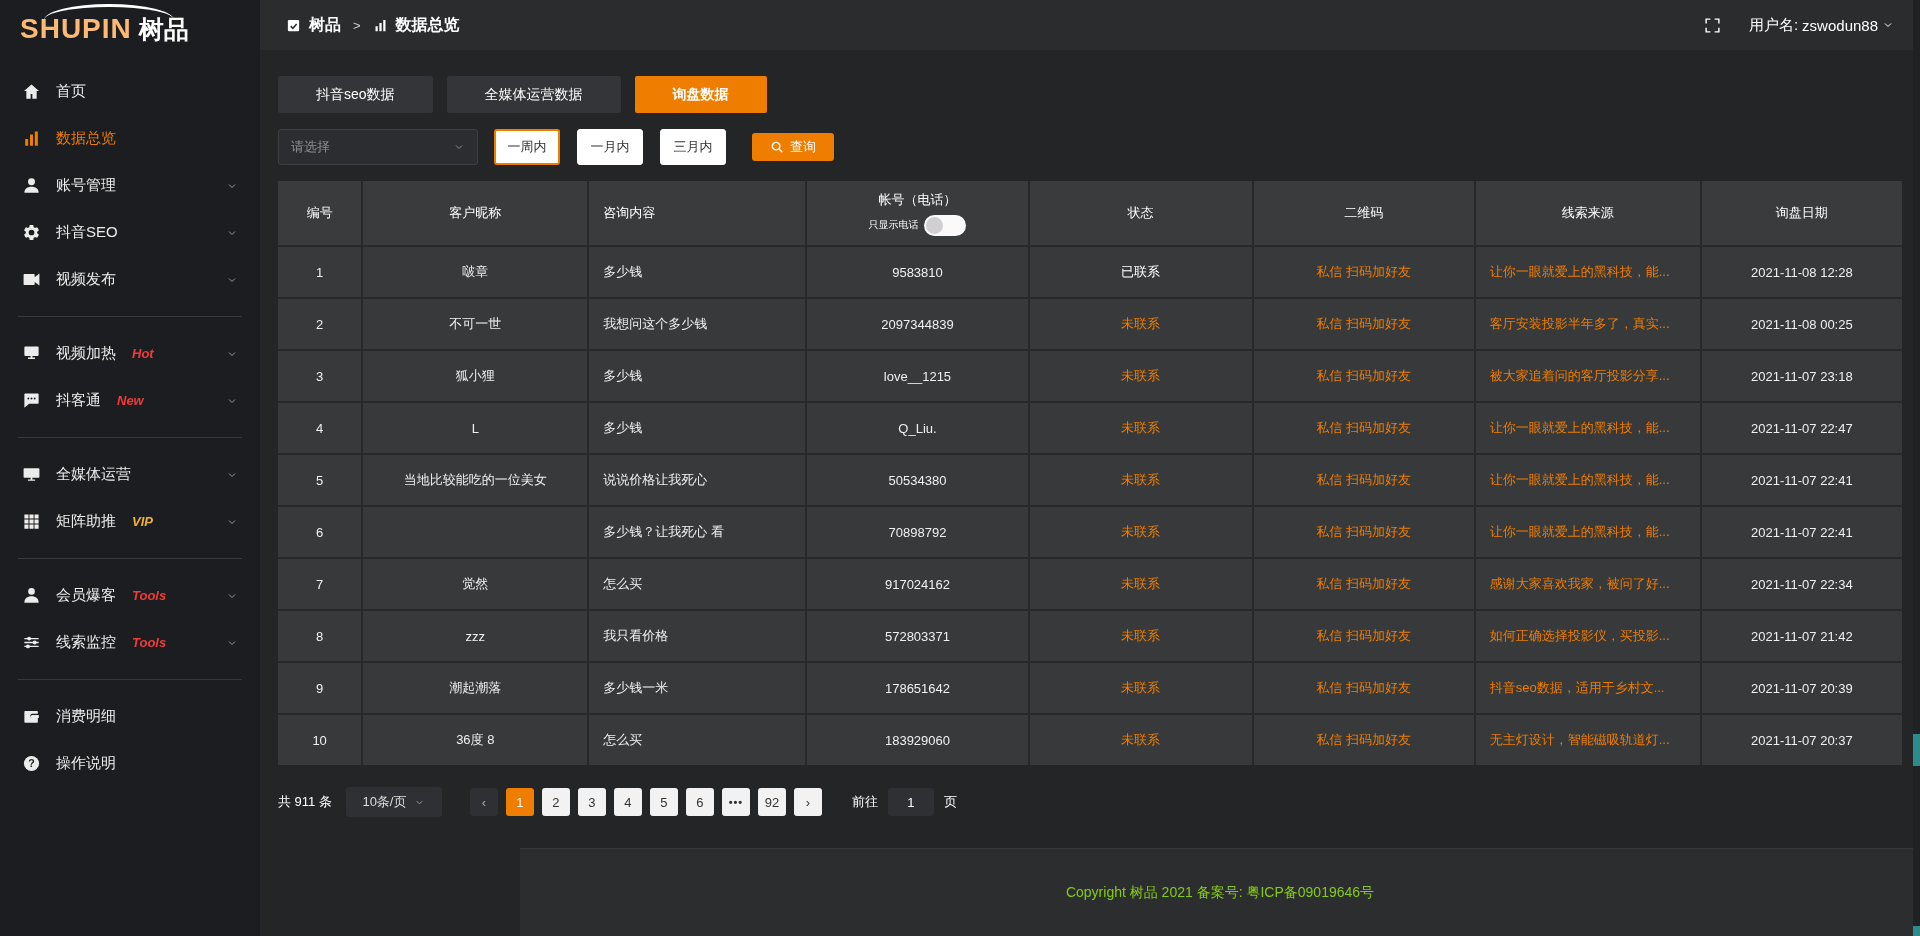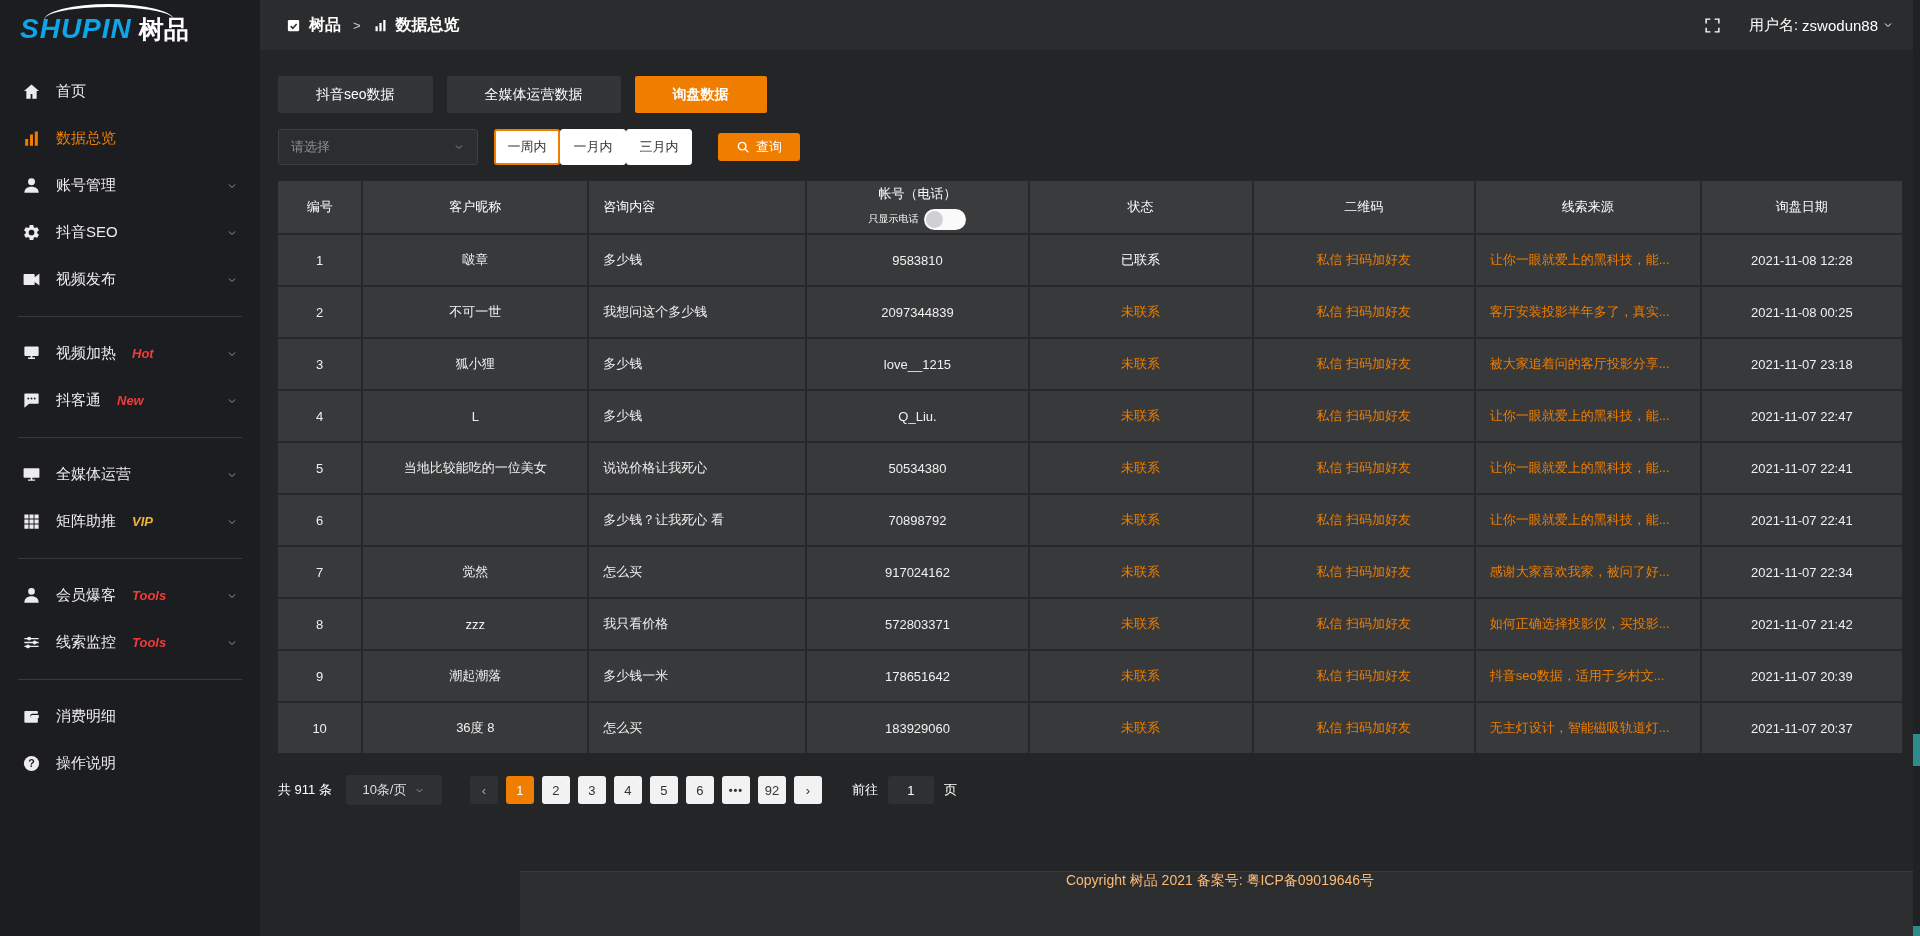--- a/index.html
+++ b/index.html
@@ -4,21 +4,21 @@
 <style>
   * { margin:0; padding:0; box-sizing:border-box; }
   html,body { width:1920px; height:936px; overflow:hidden; }
   body { background:#242527; font-family:"Liberation Sans", sans-serif; position:relative; }
 
   
   .sidebar { position:absolute; left:0; top:0; width:260px; height:936px; background:#1c1d20; z-index:5; }
   .logo { height:58px; display:flex; align-items:center; padding-left:20px; position:relative; }
   .logo-wrap { position:relative; display:flex; align-items:baseline; }
   .logo-arc { position:absolute; top:-9px; left:24px; width:130px; height:16px; border-top:3px solid #fff; border-radius:50% 50% 0 0 / 100% 100% 0 0; }
-  .logo-en { color:#0ea5e9; font-size:28px; font-weight:800; letter-spacing:1px;font-style:italic; }
+  .logo-en { color:#fdba74; font-size:28px; font-weight:800; letter-spacing:1px; }
   .logo-cn { color:#fff; font-size:25px; font-weight:800; margin-left:7px; }
   .menu { padding-top:10px; }
   .menu-item { height:47px; display:flex; align-items:center; padding:0 22px; color:#ececec; font-size:15px; cursor:pointer; }
   .menu-item.active { color:#ef7d00; }
   .mi-icon { width:19px; height:19px; margin-right:15px; display:inline-flex; flex:none; }
   .mi-icon svg { width:100%; height:100%; fill:currentColor; }
   .mi-badge { font-style:italic; font-weight:bold; font-size:13px; margin-left:16px; }
   .mi-badge.red { color:#f03b3b; }
   .mi-badge.gold { color:#efb336; }
   .mi-chevron { margin-left:auto; width:12px; height:12px; color:#9a9a9a; display:inline-flex; }
@@ -42,34 +42,34 @@
   
   .content { padding:26px 18px 0 18px; }
   .tabs { display:flex; gap:14px; }
   .tab { background:#333538; color:#fff; font-size:14px; height:37px; padding:0 38px; display:flex; align-items:center; border-radius:2px; cursor:pointer; }
   .tab.active { background:#ef7d00; font-weight:bold; }
 
   .filterbar { margin-top:16px; display:flex; align-items:center; }
   .select { width:200px; height:36px; background:#2b2d30; border:1px solid #3d3f42; border-radius:3px; display:flex; align-items:center; padding:0 12px; color:#8f8f8f; font-size:13px; cursor:pointer;justify-content:space-between; }
   .select .sel-chev { margin-left:auto; width:12px; height:12px; display:inline-flex; }
   .select .sel-chev svg { width:100%; height:100%; fill:none; stroke:#8f8f8f; stroke-width:2; }
-  .range-group { margin-left:16px; display:flex; gap:0; }
+  .range-group { margin-left:16px; display:flex; gap:17px; }
   .range-btn { min-width:66px; height:36px; background:#fff; color:#333; font-size:13px; border:1px solid #fff; border-radius:3px; display:flex; align-items:center; justify-content:center; padding:0 10px; cursor:pointer; }
   .range-btn.active { border:2px solid #ef7d00; }
   .query-btn { margin-left:26px; height:28px; background:#ef7d00; color:#fff; font-size:13px; border-radius:3px; display:flex; align-items:center; padding:0 18px; gap:6px; cursor:pointer; }
   .q-icon { width:14px; height:14px; display:inline-flex; }
   .q-icon svg { width:100%; height:100%; fill:none; stroke:#fff; stroke-width:2.4; }
 
   
   .dtable { margin-top:16px; background:#27282a; }
   .thead, .trow { display:grid; grid-template-columns:84fr 226fr 218fr 222fr 224fr 222fr 226fr 202fr; column-gap:2px; }
   .thead { margin-bottom:2px; }
   .trow { margin-bottom:2px; }
   .trow:last-child { margin-bottom:0; }
-  .hcell { background:#3a3b3d; color:#fff; font-size:13px; height:52px; display:flex; align-items:center; justify-content:center; flex-direction:column; gap:6px; }
+  .hcell { background:#3a3b3d; color:#fff; font-size:13px; height:64px; display:flex; align-items:center; justify-content:center; flex-direction:column; gap:6px; }
   .tcell { background:#38393b; color:#f0f0f0; font-size:13px; height:50px; display:flex; align-items:center; justify-content:center; white-space:nowrap; overflow:hidden; }
   .c-left { justify-content:flex-start; padding-left:14px; }
   .h-left { align-items:flex-start; padding-left:14px; }
   .st-pending { color:#ef7d00; }
   .st-done { color:#fff; }
   .link { color:#ef7d00; cursor:pointer; }
   .phone-line { display:flex; align-items:center; gap:6px; font-size:10px; }
   .toggle { width:42px; height:21px; border-radius:11px; background:#fafafa; position:relative; cursor:pointer; flex:none; }
   .toggle::after { content:''; position:absolute; left:2px; top:2px; width:17px; height:17px; border-radius:50%; background:#d0d0d3; }
 
@@ -81,21 +81,21 @@
   .pg-size .sel-chev svg { width:100%; height:100%; fill:none; stroke:#9a9a9a; stroke-width:2; }
   .pg-btns { display:flex; align-items:center; gap:8px; margin-left:28px; }
   .pg-btn { min-width:28px; height:28px; border-radius:3px; background:#f2f2f2; color:#333; display:flex; align-items:center; justify-content:center; font-size:13px; cursor:pointer; padding:0 4px; }
   .pg-btn.active { background:#ef7d00; color:#fff; }
   .pg-btn.prev { background:#2e3033; color:#aaa; }
   .pg-btn.dots { letter-spacing:1px; font-size:11px; font-weight:bold; }
   .pg-goto { margin-left:30px; display:flex; align-items:center; gap:10px; }
   .pg-input { width:46px; height:28px; background:#2e3033; border:none; border-radius:3px; color:#fff; text-align:center; font-size:13px; font-family:"Liberation Sans", sans-serif; }
 
   
-  .footer { position:absolute; left:260px; right:0; bottom:0; height:65px; background:#2b2d2f; border-top:1px solid #38393b; display:flex; justify-content:center; color:#fdba74; font-size:14px; }
+  .footer { position:absolute; left:260px; right:0; bottom:0; height:88px; background:#2b2d2f; border-top:1px solid #38393b; display:flex; align-items:center; justify-content:center; color:#84cc16; font-size:14px; }
 
   
   .scroll-track { position:absolute; right:0; top:0; width:7px; height:936px; background:#202123; z-index:9; }
   .scroll-thumb { position:absolute; right:0; width:7px; height:32px; top:734px; background:#2e8b8b; }
   .scroll-corner { position:absolute; right:0; bottom:0; width:7px; height:10px; background:#2e8b8b; }
 </style>
 </head>
 <body>
 
 <div class="sidebar">

